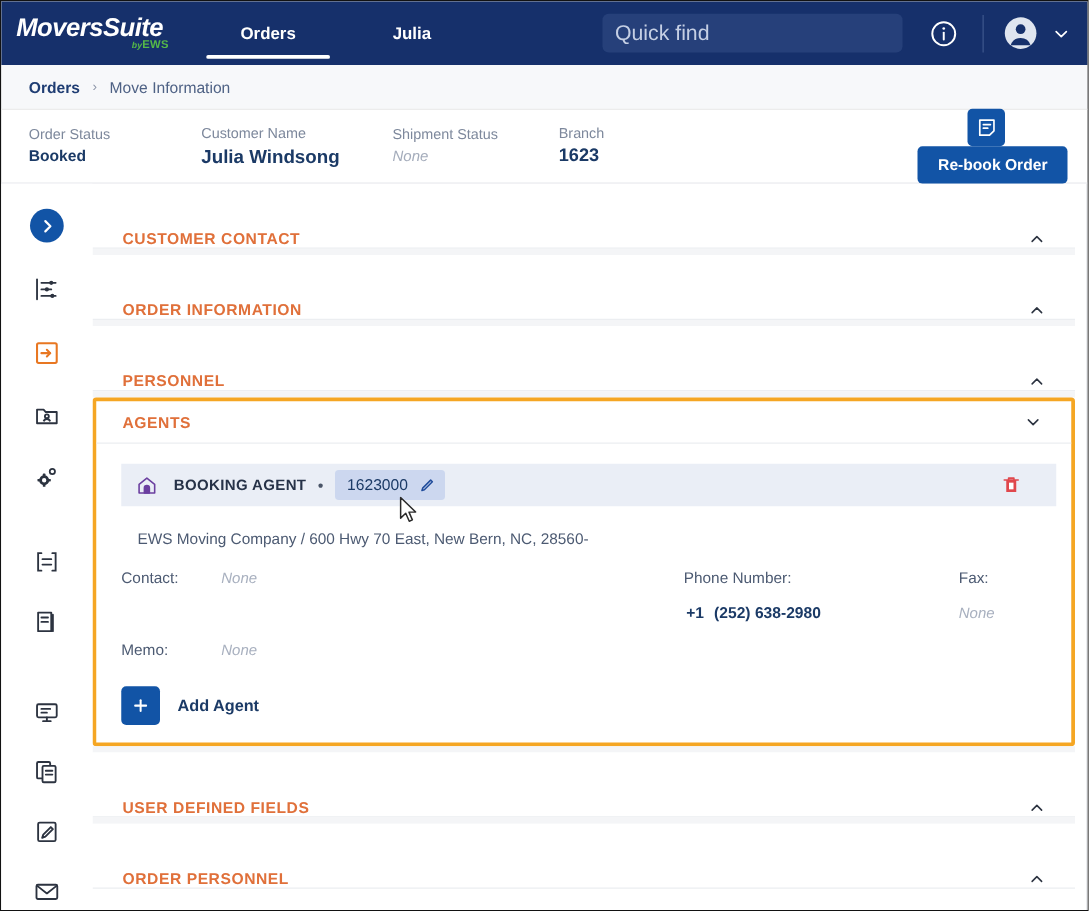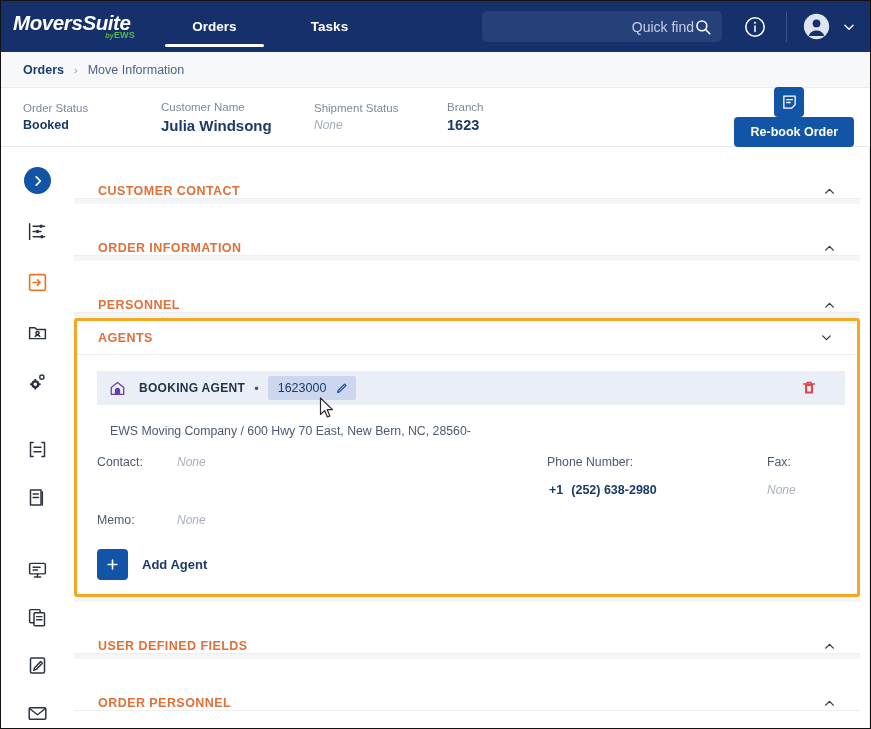--- a/index.html
+++ b/index.html
@@ -77,23 +77,22 @@
   .quickfind {
     width: 240px; height: 31px;
     background: #26407a;
     border-radius: 5px;
     display: flex; align-items: center;
     padding: 0 10px;
     position: relative;
   }
   .quickfind input {
     flex: 1; border: 0; outline: 0; background: transparent;
-    color: #0ea5e9; font-size: 14px;
+    color: #0ea5e9; font-size: 17px;
     font-family: "Liberation Sans", sans-serif;
-    text-align: right;
   }
   .quickfind input::placeholder { color: #c5cfe4; opacity: 1; }
   .ico-search { width: 18px; height: 18px; }
   .info-btn { margin-left: 22px; width: 22px; height: 22px; cursor: pointer; }
   .divider-v { width: 1px; height: 30px; background: #3d558c; margin-left: 20px; }
   .avatar { margin-left: 16px; width: 27px; height: 27px; cursor: pointer; }
   .caret-down { margin-left: 12px; margin-right: 14px; width: 14px; height: 14px; cursor: pointer; }
 
   
   .breadcrumb {
@@ -265,21 +264,21 @@
 <div class="app">
 
   <div class="topnav">
     <div class="logo">
       <span class="logo-main">MoversSuite</span>
       <span class="logo-sub"><span class="by">by</span><span>EWS</span></span>
     </div>
 
     <div class="navtabs">
       <div class="navtab active">Orders</div>
-      <div class="navtab">Tasks</div>
+      <div class="navtab">Julia</div>
     </div>
 
     <div class="topright">
       <div class="quickfind">
         <input type="text" placeholder="Quick find" style="">
         <svg class="ico-search" viewBox="0 0 24 24" fill="none" stroke="#ffffff" stroke-width="2.1" stroke-linecap="round">
           <circle cx="10.5" cy="10.5" r="6.5"></circle>
             <line x1="15.4" y1="15.4" x2="21" y2="21"></line>
         </svg>
       </div>

